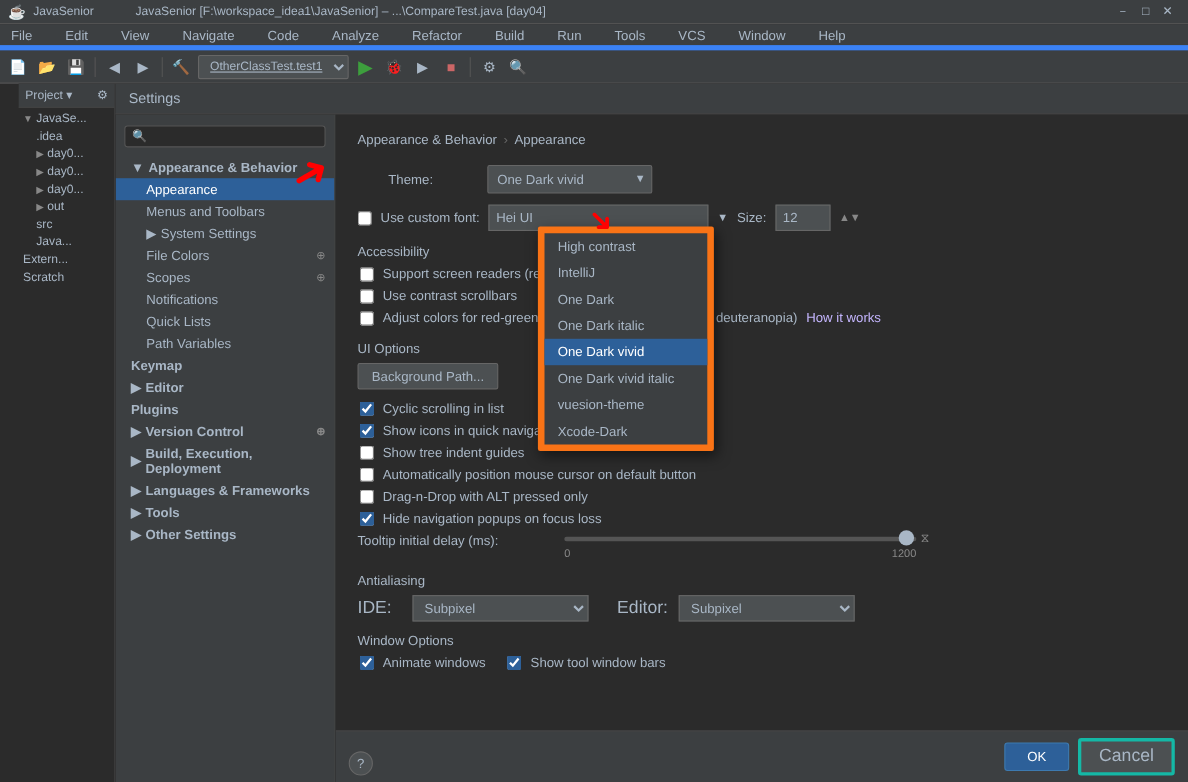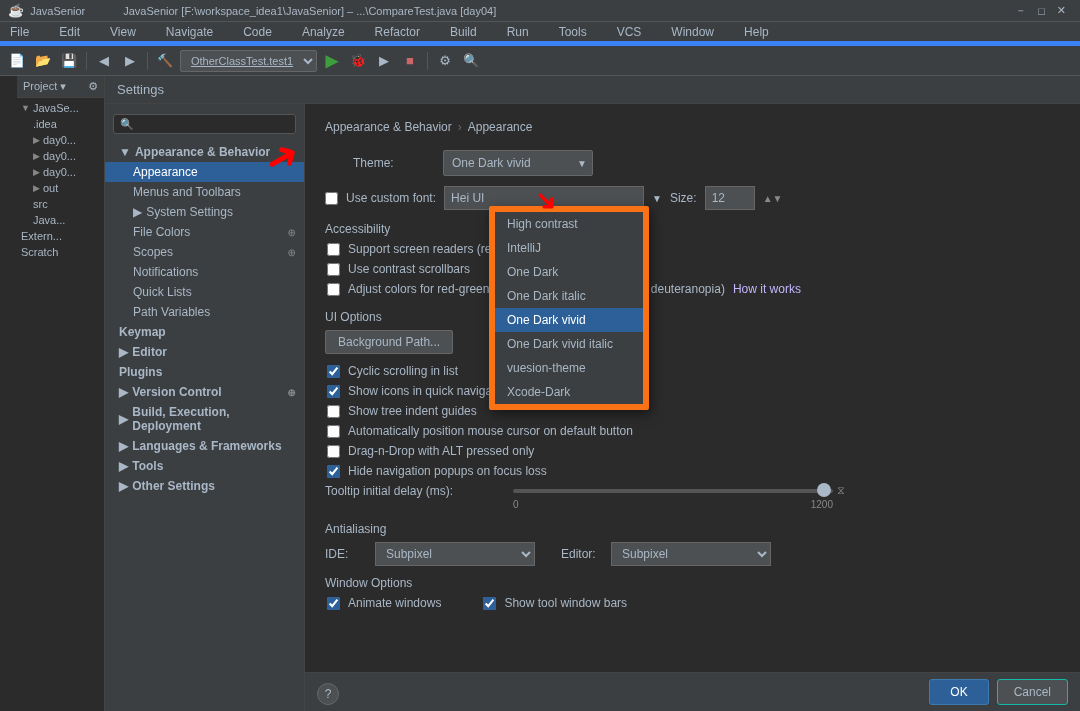--- a/index.html
+++ b/index.html
@@ -339,21 +339,21 @@
       margin-top: 2px;
     }
 
     
     .antialiasing-row {
       display: flex;
       align-items: center;
       gap: 10px;
       margin-bottom: 10px;
     }
-    .aa-label { color: #a9b7c6; font-size: 12px; min-width: 40px; }
+    .aa-label { color: #a9b7c6; font-size: 16px; min-width: 40px; }
     .aa-select {
       background: #4c5052;
       border: 1px solid #666;
       color: #a9b7c6;
       padding: 3px 6px;
       height: 24px;
       font-size: 12px;
       min-width: 160px;
     }
 
@@ -382,24 +382,24 @@
       background: #2d6099;
       border: 1px solid #3d7ab0;
       color: #fff;
       padding: 5px 20px;
       font-size: 12px;
       border-radius: 3px;
       cursor: pointer;
     }
     .btn-cancel {
       background: #4c5052;
-      border: 1px solid #14b8a6;
+      border: 3px solid #14b8a6;
       color: #a9b7c6;
       padding: 5px 16px;
-      font-size: 12px;
+      font-size: 16px;
       border-radius: 3px;
       cursor: pointer;
     }
     .btn-help {
       background: #4c5052;
       border: 1px solid #666;
       color: #a9b7c6;
       width: 22px;
       height: 22px;
       border-radius: 50%;
@@ -421,21 +421,21 @@
       color: red;
       font-size: 18px;
       pointer-events: none;
       z-index: 200;
     }
 
     .how-it-works { color: #c4b5fd; cursor: pointer; }
 
     .window-2col {
       display: flex;
-      gap: 40px;
+      gap: 18px;
     }
   </style>
 </head>
 <body>
 
 <div class="title-bar">
   <span style="margin-right:6px; font-size:13px;">☕</span>
   <span style="margin-right:6px;">JavaSenior</span>
   <span style="flex:1; font-size:11px;margin-left:32px;">JavaSenior [F:\workspace_idea1\JavaSenior] – ...\CompareTest.java [day04]</span>
   <span style="cursor:pointer; padding:0 6px;">－</span>

